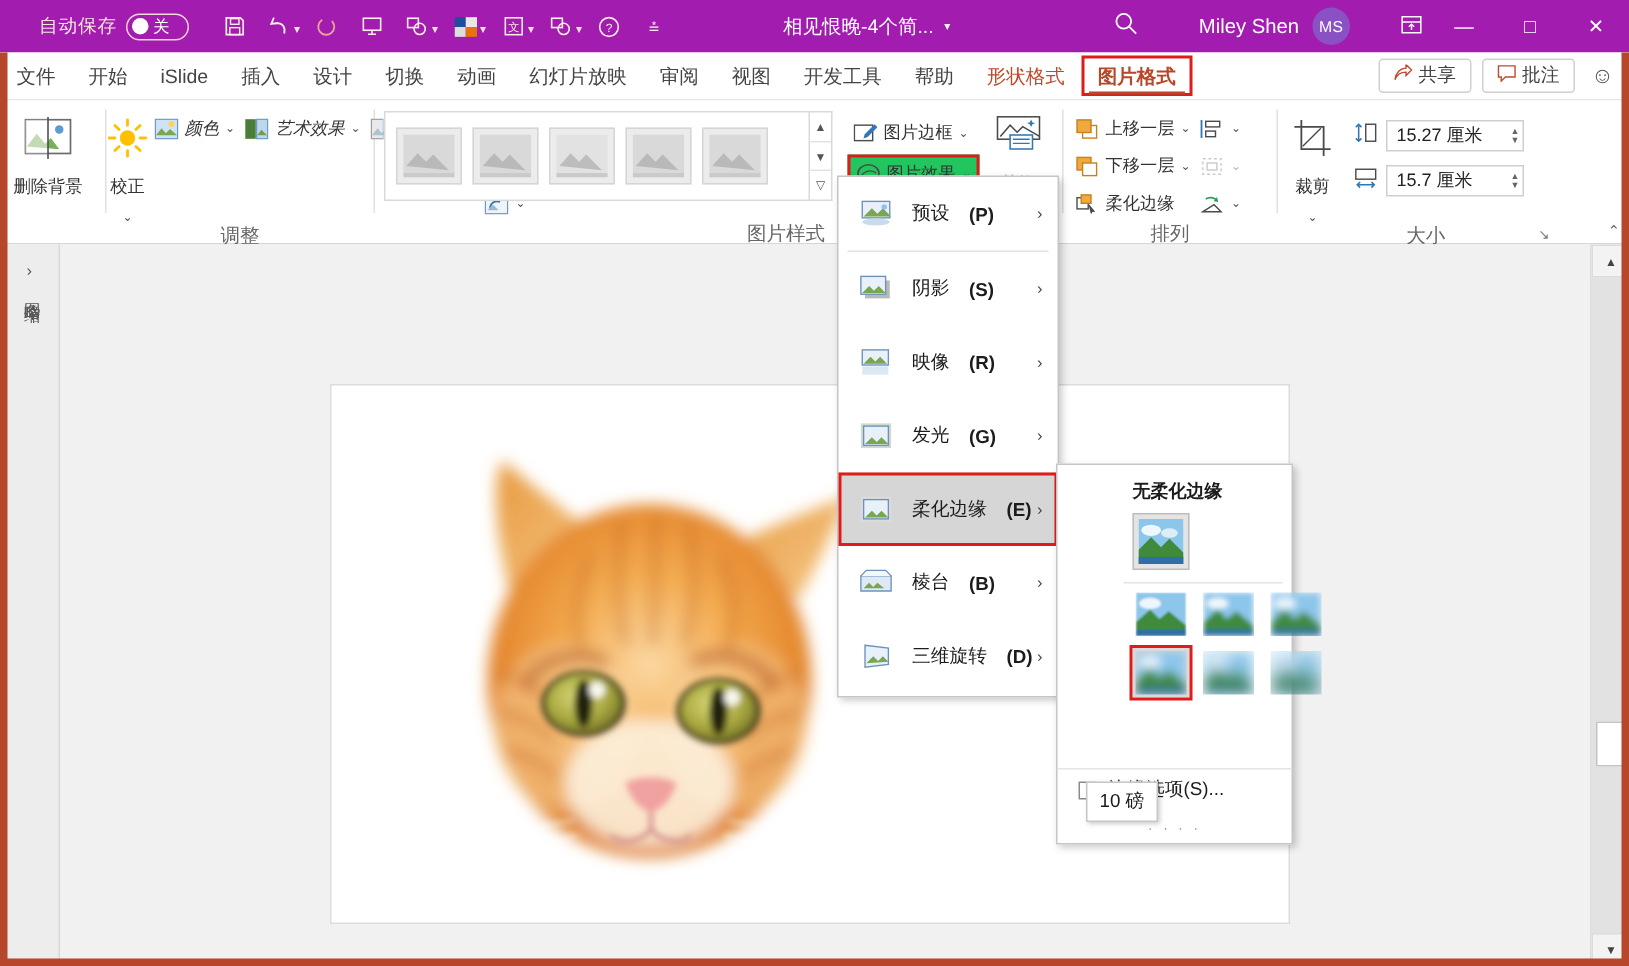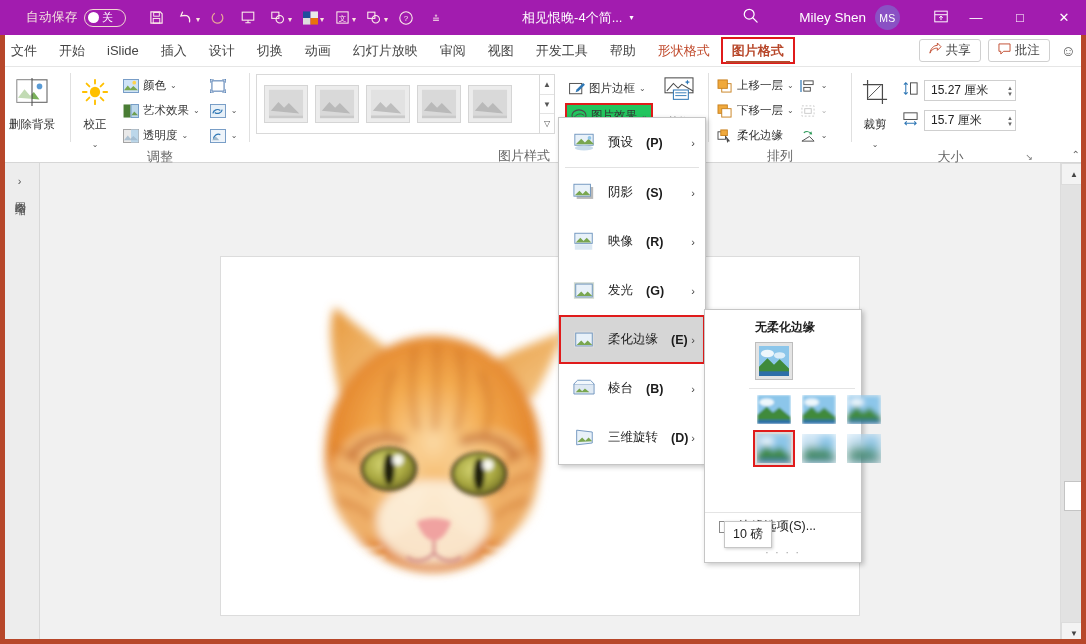--- a/index.html
+++ b/index.html
@@ -394,21 +394,21 @@
               <circle cx="15" cy="15" r="5.5" fill="#ffc000"></circle>
               <g stroke="#ffc000" stroke-width="2" stroke-linecap="round">
                 <path d="M15 2v4M15 24v4M2 15h4M24 15h4M6 6l3 3M21 21l3 3M24 6l-3 3M9 21l-3 3"></path>
               </g>
             </svg>
           </span>
           <span>校正</span>
           <span class="caret">⌄</span>
         </div>
 
-        <div style="display:flex;flex-direction:column;padding-top:2px;">
+        <div style="display:flex;flex-direction:row;padding-top:2px;font-style:italic;">
           <div class="smallrow">
             <span class="ic">
               <svg width="16" height="14" viewBox="0 0 17 15">
                   <rect x="0.5" y="0.5" width="16" height="14" fill="#cfe3f7" stroke="#7098c4"></rect>
                   <path d="M1 12l4-5 3 3.5 3-3 5 4.5z" fill="#7aa84f"></path>
                   <circle cx="12" cy="4" r="2" fill="#ffd34d"></circle>
                 </svg>
             </span>
             <span>颜色</span>
             <span class="caret">⌄</span>

